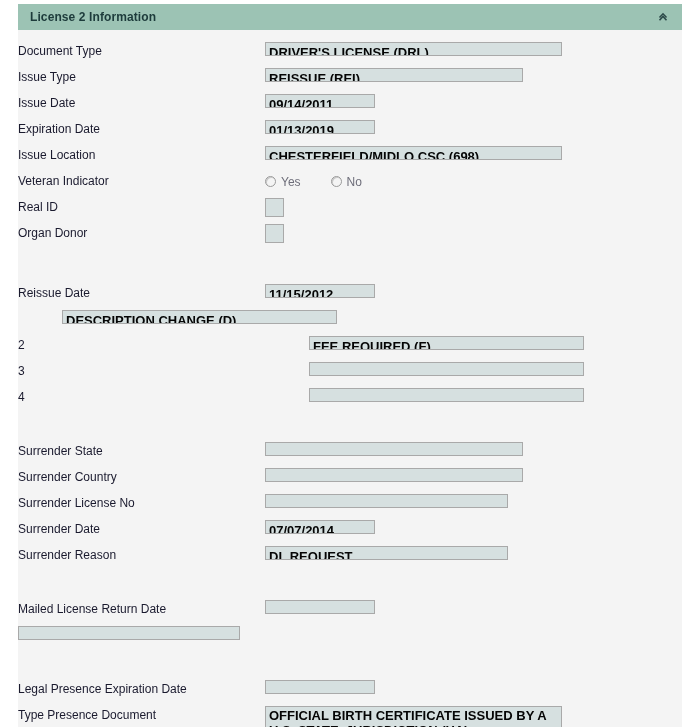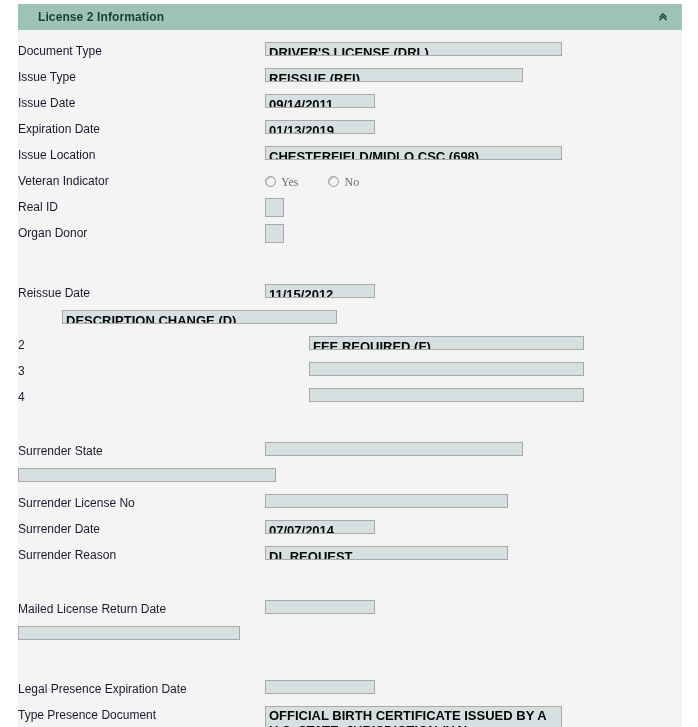--- a/index.html
+++ b/index.html
@@ -25,21 +25,21 @@
   }
 
   .panel-header {
     position: relative;
     height: 26px;
     background: #9cc3b4;
     box-sizing: border-box;
   }
   .panel-title {
     position: absolute;
-    left: 20px;
+    left: 12px;
     top: 6px;
     font-size: 12px;
     font-weight: bold;
     color: #1d3b3b;
     letter-spacing: 0.1px;
     white-space: nowrap;
   }
   .collapse-icon {
     position: absolute;
     right: 12px;
@@ -120,21 +120,20 @@
     border: 1px solid #a9a9a9;
     box-sizing: border-box;
     flex: 0 0 auto;
     cursor: pointer;
   }
 
   .radio-group {
     display: flex;
     align-items: center;
     height: 19px;
-    font-family: Liberation Serif, serif;
   }
   .radio-item {
     display: flex;
     align-items: center;
     cursor: pointer;
   }
   .radio-item + .radio-item { margin-left: 30px; }
   .radio-dot {
     width: 11px;
     height: 11px;
@@ -251,20 +250,21 @@
     </div>
 
     <div class="spacer-md"></div>
 
     <div class="row">
       <div class="label">Surrender State</div>
       <div class="field w-lg"></div>
     </div>
 
     <div class="row">
+      <div class="label">Surrender Country</div>
       <div class="field w-lg"></div>
     </div>
 
     <div class="row">
       <div class="label">Surrender License No</div>
       <div class="field w-md"></div>
     </div>
 
     <div class="row">
       <div class="label">Surrender Date</div>

